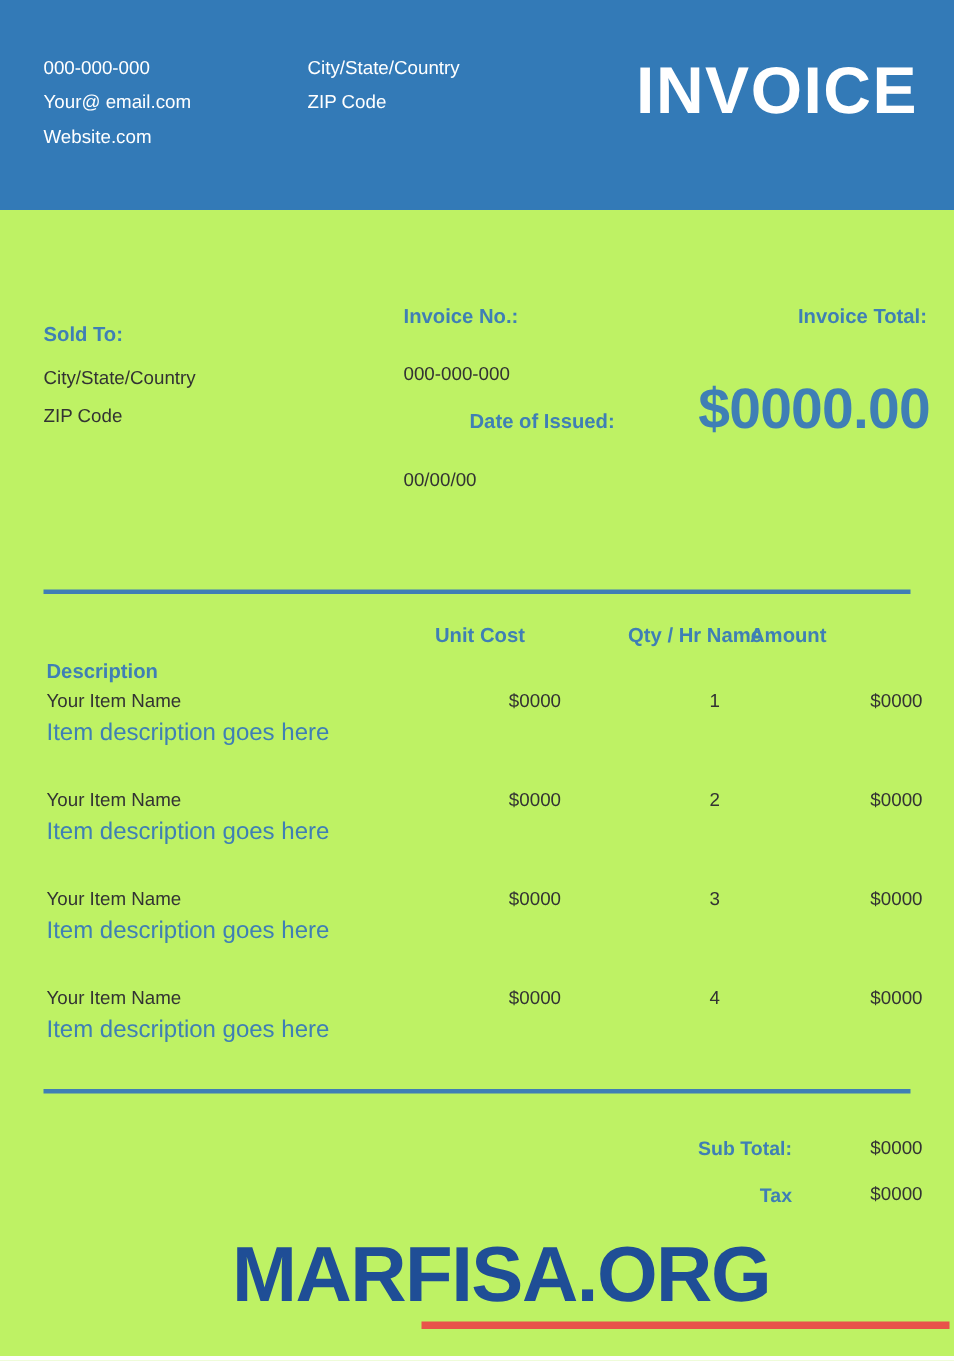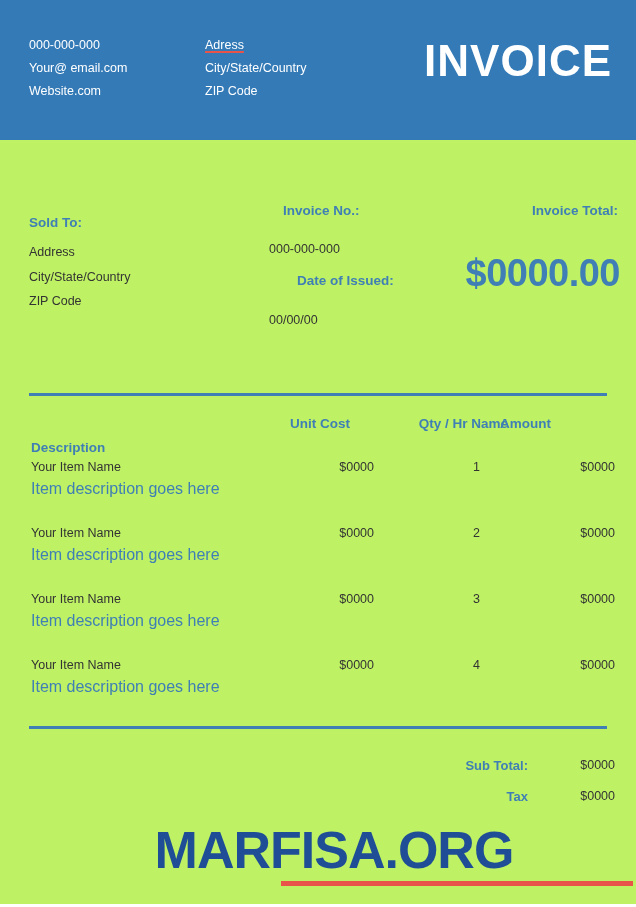--- a/index.html
+++ b/index.html
@@ -62,28 +62,28 @@
     font-weight: bold;
   }
   .sold-to-label { position: absolute; left: 29px; top: 203px; margin-top: 12px; }
   .sold-to-lines {
     position: absolute;
     left: 29px; top: 240px;
     color: #333333;
     font-size: 12.5px;
     line-height: 24.5px;
   }
-  .invoice-no-label { position: absolute; left: 283px; top: 203px; }
+  .invoice-no-label { position: absolute; left: 269px; top: 203px; }
   .invoice-no-value {
     position: absolute;
     left: 269px; top: 242px;
     color: #333333;
     font-size: 12.5px;
   }
-  .date-label { position: absolute; left: 269px; top: 273px; padding-left: 28px; }
+  .date-label { position: absolute; left: 285px; top: 273px; padding-left: 28px; }
   .date-value {
     position: absolute;
     left: 269px; top: 313px;
     color: #333333;
     font-size: 12.5px;
   }
   .invoice-total-label {
     position: absolute;
     right: 18px; top: 203px;
     text-align: left;
@@ -213,30 +213,28 @@
 
 <div class="page">
 
   <div class="header">
     <div class="hdr-col-a">
       <div>000-000-000</div>
       <div>Your@ email.com</div>
       <div>Website.com</div>
     </div>
     <div class="hdr-col-b">
-      <div class="hdr-underline">Adress</div>
       <div>City/State/Country</div>
       <div>ZIP Code</div>
     </div>
     <div class="invoice-word">INVOICE</div>
   </div>
 
   <div class="label-blue sold-to-label">Sold To:</div>
   <div class="sold-to-lines">
-    <div>Address</div>
     <div>City/State/Country</div>
     <div>ZIP Code</div>
   </div>
 
   <div class="label-blue invoice-no-label">Invoice No.:</div>
   <div class="invoice-no-value">000-000-000</div>
 
   <div class="label-blue date-label">Date of Issued:</div>
   <div class="date-value">00/00/00</div>
 

